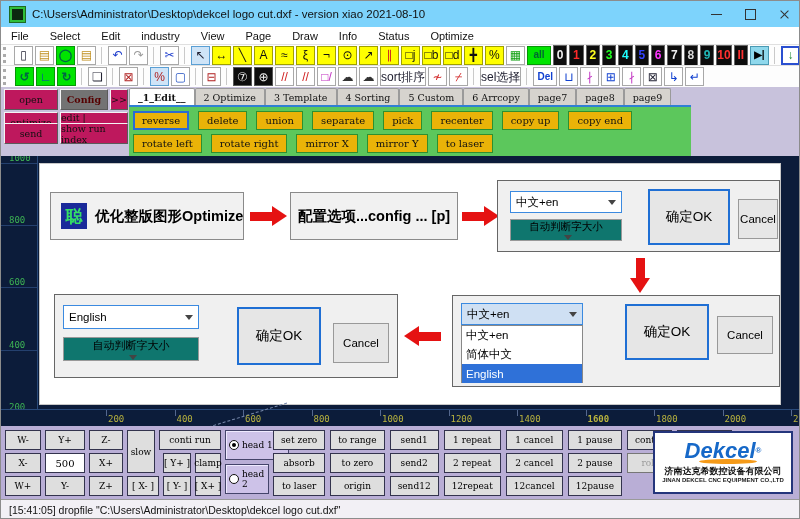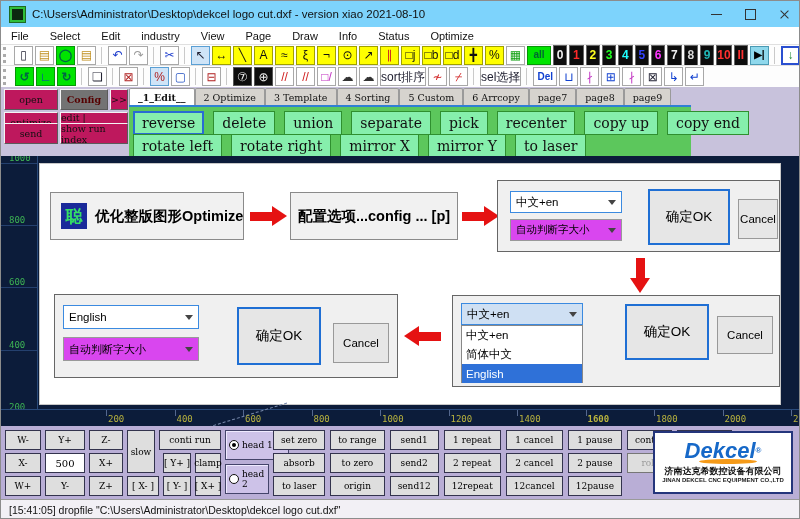--- a/index.html
+++ b/index.html
@@ -46,38 +46,38 @@
   .side-btn{background:#be185d;border:1px solid #f4f4f4;border-right-color:#5a5a5a;border-bottom-color:#5a5a5a;
             font-size:9.5px;font-family:"DejaVu Serif",serif;display:flex;align-items:center;justify-content:center;
             box-sizing:border-box;color:#111;}
   .side-btn.danger{background:#737373;color:#560000;font-weight:bold;}
   .tabstrip{position:absolute;left:128px;top:0;width:672px;height:18px;display:flex;align-items:flex-end;}
   .tab{height:17px;padding:0 8px;display:flex;align-items:center;font-size:9.5px;font-family:"DejaVu Serif",serif;
        background:#d6d3ce;border:1px solid #9a9a9a;border-bottom:none;border-radius:2px 2px 0 0;color:#111;box-sizing:border-box;}
   .tab.active{background:#fff;font-weight:bold;}
   .greenpanel{position:absolute;left:128px;top:18px;width:562px;height:51px;background:#5cc75c;border-top:2px solid #2f7fd4;box-sizing:border-box;}
   .edit-row{position:absolute;left:4px;display:flex;gap:9px;}
-  .edit-btn{background:#86efac;border:1px solid #2f8f2f;padding:3px 8px;font-size:14px;
+  .edit-btn{background:#eab308;border:1px solid #2f8f2f;padding:3px 8px;font-size:10px;
             font-family:"DejaVu Serif",serif;color:#111;white-space:nowrap;}
   .edit-btn.focused{border:2px solid #2a6bd4;padding:2px 7px;}
   
   .canvas{position:absolute;left:0;top:155px;width:800px;height:253px;background:#0c1c3a;overflow:hidden;}
   .vruler-label{position:absolute;left:8px;font-size:9px;color:#3db354;font-family:"DejaVu Sans Mono",monospace;}
   .vruler-line{position:absolute;left:0;width:36px;height:1px;background:#24406e;}
   .vruler-edge{position:absolute;left:36px;top:0;width:1px;height:253px;background:#2a4a7a;}
   .whitearea{position:absolute;left:38px;top:7px;width:742px;height:242px;background:#ffffff;border:1px solid #c8c8c8;box-sizing:border-box;}
   .flowbox{position:absolute;background:#f1f1f1;border:1px solid #8a8a8a;display:flex;align-items:center;box-sizing:border-box;}
   .flow-label{font-size:14.5px;font-weight:bold;color:#000;white-space:nowrap;}
   .flow-icon{width:26px;height:26px;background:#1a2a9a;color:#35e065;display:flex;align-items:center;justify-content:center;
              font-size:17px;font-weight:bold;margin:0 8px 0 10px;flex:0 0 auto;}
   .dialog{position:absolute;background:#f0f0f0;border:1px solid #666;box-sizing:border-box;}
   .dsel{position:absolute;background:#fff;border:1px solid #999;display:flex;align-items:center;justify-content:space-between;
         padding:0 5px;font-size:11.5px;color:#000;box-sizing:border-box;}
   .dsel.focus{border:1px solid #3b8ae0;}
-  .dsel.grey{background:#d946ef;}
+  .dsel.grey{background:#0f766e;flex-direction:column;}
   .dsel.open{background:#cfe0f3;border:1px solid #3b8ae0;}
   .chev{width:0;height:0;border-left:4px solid transparent;border-right:4px solid transparent;border-top:5px solid #444;margin-left:4px;}
   .okbtn{position:absolute;background:#e6e6e6;border:2px solid #1f6fd4;display:flex;align-items:center;justify-content:center;
          font-size:13.5px;color:#000;box-sizing:border-box;}
   .cancelbtn{position:absolute;background:#e6e6e6;border:1px solid #999;display:flex;align-items:center;justify-content:center;
          font-size:11.5px;color:#000;box-sizing:border-box;}
   .droplist{position:absolute;background:#fff;border:1px solid #888;box-sizing:border-box;}
   .dropt{height:19px;display:flex;align-items:center;padding:0 4px;font-size:11.5px;color:#000;}
   .dropt.hl{background:#2f71d8;color:#fff;}
   .harrow{position:absolute;display:flex;align-items:center;}

